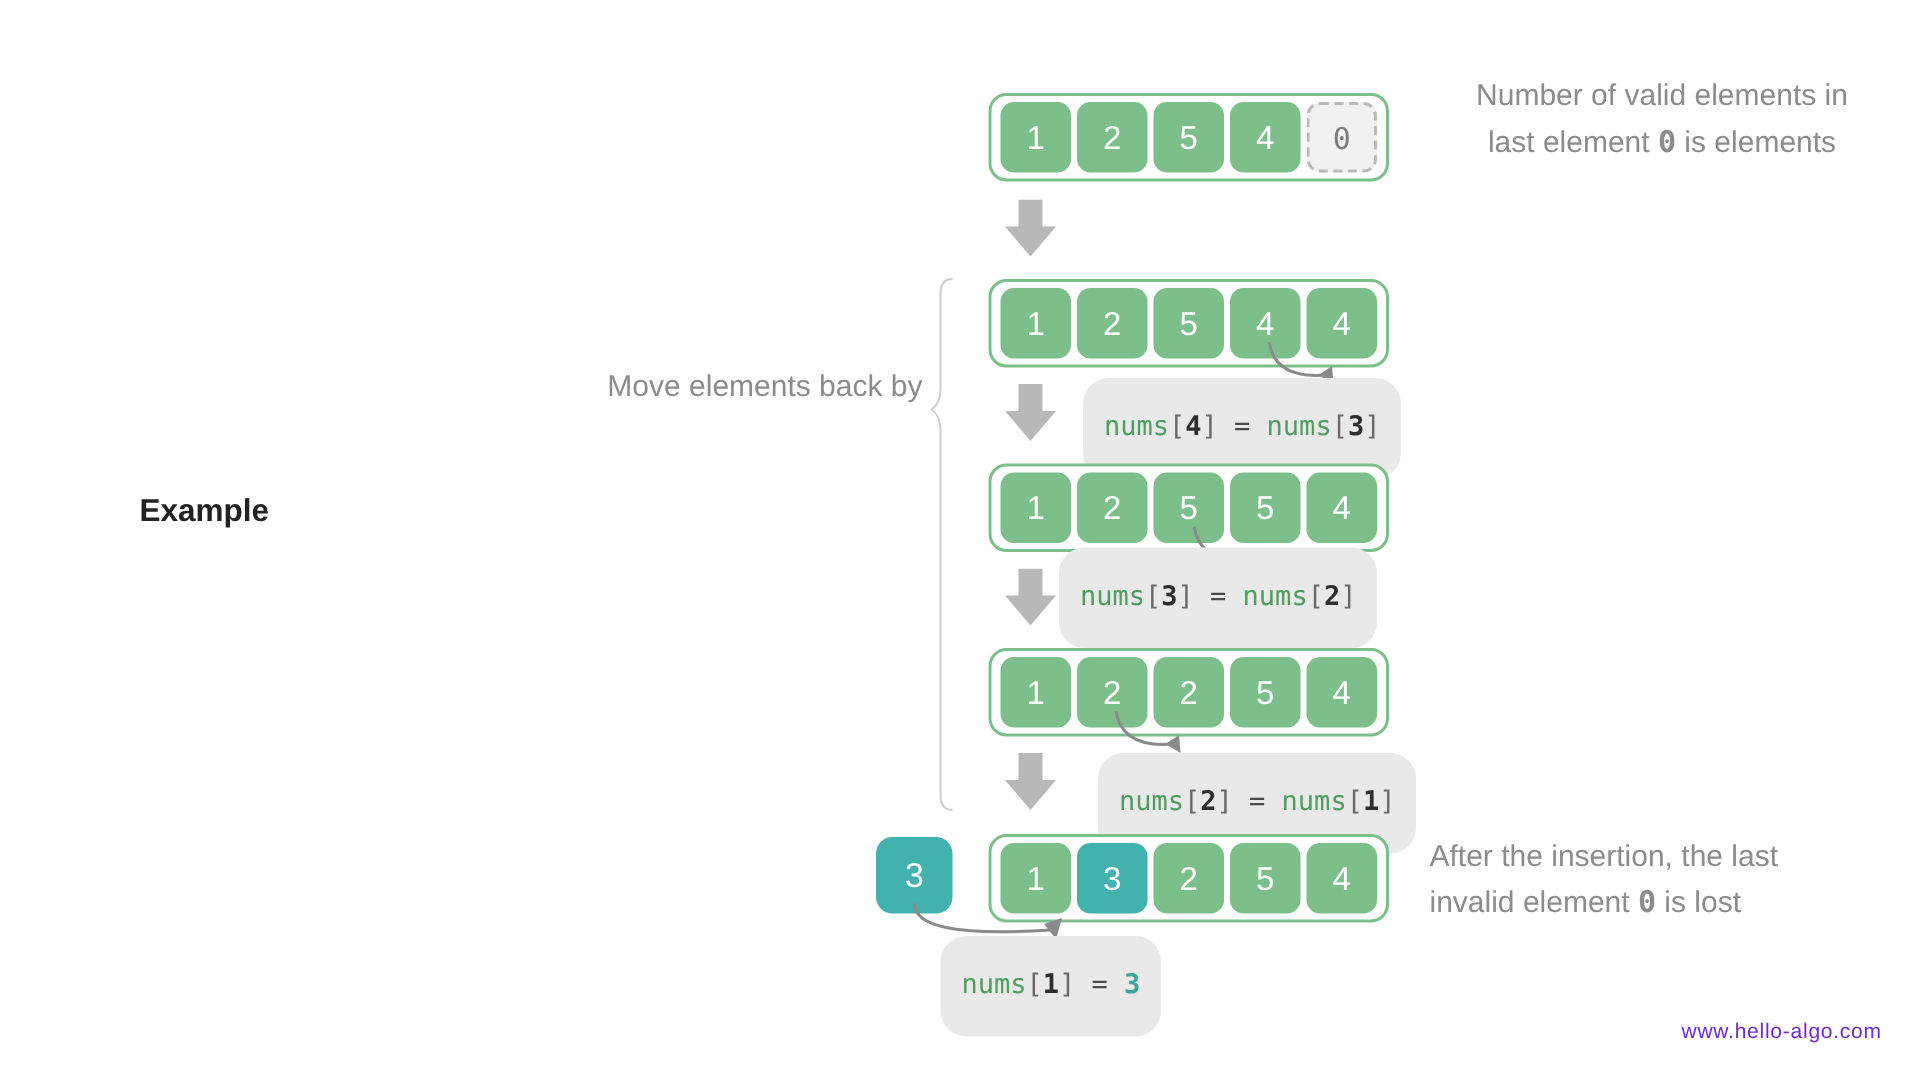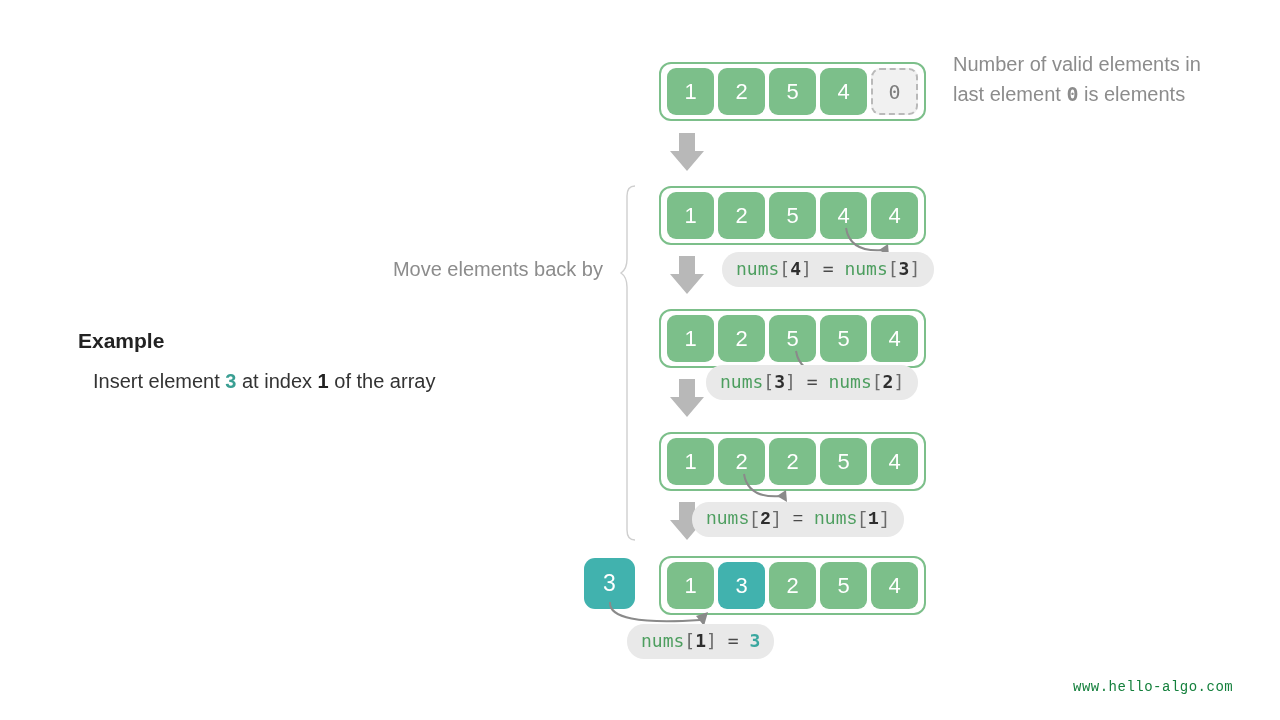--- a/index.html
+++ b/index.html
@@ -74,21 +74,21 @@
     position: absolute;
     width: 34px;
     height: 38px;
   }
 
   
   .code-chip {
     position: absolute;
     background: #e9e9e9;
     border-radius: 17px;
-    padding: 7px 14px;
+    padding: 23px 14px;
     font-family: "DejaVu Sans Mono", monospace;
     font-size: 18px;
     white-space: nowrap;
     letter-spacing: 0px;
     line-height: 1.15;
   }
   .tok-var   { color: #4d9e5f; }
   .tok-brk   { color: #6a6a6a; }
   .tok-num   { color: #2e2e2e; font-weight: bold; }
   .tok-op    { color: #4a4a4a; }
@@ -131,46 +131,48 @@
 
   
   .curve {
     position: absolute;
     pointer-events: none;
   }
 
   
   .watermark {
     position: absolute;
-    font-family: Liberation Mono, monospace;
+    font-family: Liberation Sans, sans-serif;
     font-size: 14px;
-    color: #15803d;
+    color: #6d28d9;
     letter-spacing: 0.5px;
+    margin-left: 48px;
   }
 </style>
 </head>
 <body>
 
 <div class="canvas">
 
-  <div class="example-title" style="left:78px; top:329px;">Example</div>
-
-  <div class="example-body" style="left:93px; top:370px;">
-    <span>Insert element </span><span class="teal">3</span><span> at index </span><b>1</b><span> of the array</span>
-  </div>
-
-  <div class="note right-align" style="left:303px; top:243px; width:300px;margin-top:11px;">
+  <div class="example-title" style="left:93px; top:329px;">Example</div>
+
+
+  <div class="note right-align" style="left:315px; top:243px; width:300px;">
     <div>Move elements back by</div>
   </div>
 
-  <div class="note" style="left:953px; top:49px; width:310px;">
+  <div class="note" style="left:953px; top:49px; width:310px;text-align:center;">
     <div>Number of valid elements in</div>
     <div><span>last element </span><span class="mono-b">0</span><span> is elements</span></div>
   </div>
 
+  <div class="note" style="left:953px; top:556px; width:310px;">
+    <div>After the insertion, the last</div>
+    <div><span>invalid element </span><span class="mono-b">0</span><span> is lost</span></div>
+  </div>
 
   <svg class="brace" style="left:620px; top:183px;" width="20" height="360">
     <path d="M15 3 Q7 3 7 13 L7 76 Q7 86 1 90 Q7 94 7 104 L7 347 Q7 357 15 357" fill="none" stroke="#cfcfcf" stroke-width="1.4"></path>
   </svg>
 
   <div class="array-row" id="row-0" style="left:659px; top:62px;">
       <div class="cell">1</div>
       <div class="cell">2</div>
       <div class="cell">5</div>
       <div class="cell">4</div>
@@ -229,21 +231,21 @@
 
   <svg class="curve" style="left:738px; top:472px;" width="60" height="36">
     <path d="M6 2 Q10 27 44 24" fill="none" stroke="#8a8a8a" stroke-width="2"></path>
     <polygon points="48,18 49,30 39,24" fill="#8a8a8a"></polygon>
   </svg>
 
   <svg class="down-arrow" style="left:670px; top:502px;">
     <polygon points="9,0 25,0 25,18 34,18 17,38 0,18 9,18" fill="#b8b8b8"></polygon>
   </svg>
 
-  <div class="code-chip" style="left:692px; top:502px;font-family:Liberation Mono, monospace;" id="code-2"><span class="tok-var">nums</span><span class="tok-brk">[</span><span class="tok-num">2</span><span class="tok-brk">]</span><span class="tok-op">  =  </span><span class="tok-var">nums</span><span class="tok-brk">[</span><span class="tok-num">1</span><span class="tok-brk">]</span></div>
+  <div class="code-chip" style="left:732px; top:502px;" id="code-2"><span class="tok-var">nums</span><span class="tok-brk">[</span><span class="tok-num">2</span><span class="tok-brk">]</span><span class="tok-op">  =  </span><span class="tok-var">nums</span><span class="tok-brk">[</span><span class="tok-num">1</span><span class="tok-brk">]</span></div>
 
   <div class="solo-cell" style="left:584px; top:558px;">3</div>
 
   <div class="array-row" id="row-4" style="left:659px; top:556px;">
       <div class="cell">1</div>
       <div class="cell highlight">3</div>
       <div class="cell">2</div>
       <div class="cell">5</div>
       <div class="cell">4</div>
     </div>

